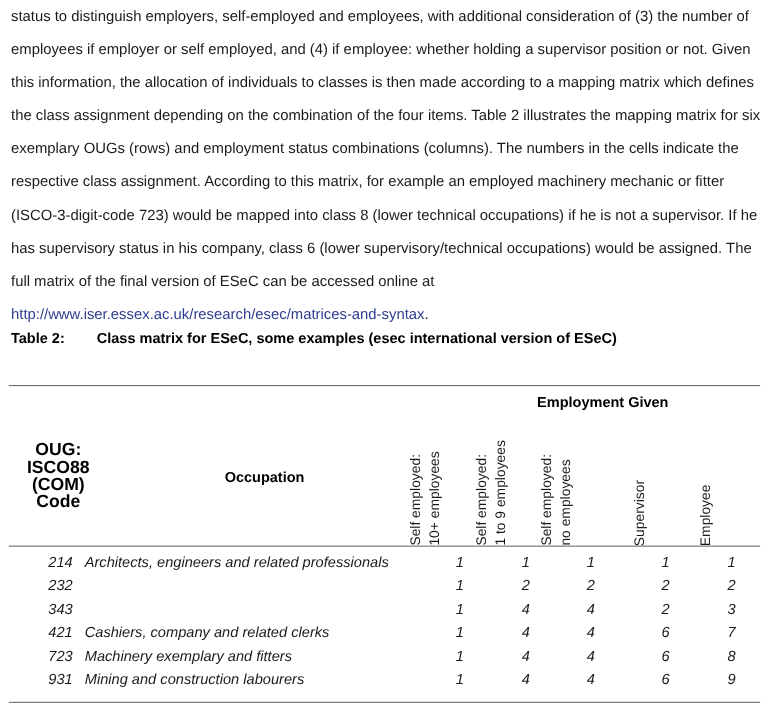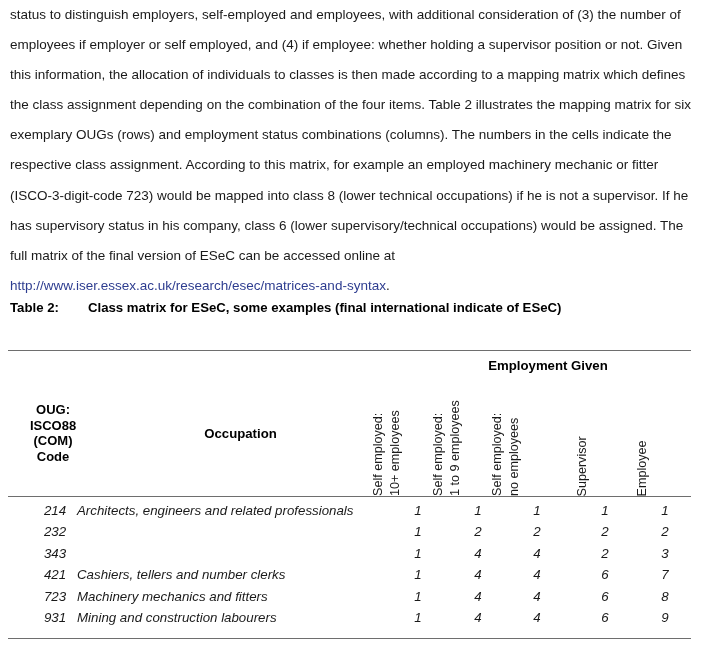--- a/index.html
+++ b/index.html
@@ -87,21 +87,21 @@
     color: #000;
   }
 
   
   .hdr-oug {
     position: absolute;
     left: 2px;
     top: 57px;
     width: 86px;
     text-align: center;
-    font-size: 13px;
+    font-size: 16px;
     font-weight: bold;
     line-height: 15.5px;
     color: #000;
   }
   .hdr-occupation {
     position: absolute;
     left: 90px;
     top: 81px;
     width: 285px;
     text-align: center;
@@ -167,21 +167,21 @@
   }
 </style>
 </head>
 <body>
 
 <div class="prose">
   <p><span>status to distinguish employers, self-employed and employees, with additional consideration of (3) the number of employees if employer or self employed, and (4) if employee: whether holding a supervisor position or not. Given this information, the allocation of individuals to classes is then made according to a mapping matrix which defines the class assignment depending on the combination of the four items. Table 2 illustrates the mapping matrix for six exemplary OUGs (rows) and employment status combinations (columns). The numbers in the cells indicate the respective class assignment. According to this matrix, for example an employed machinery mechanic or fitter (ISCO-3-digit-code 723) would be mapped into class 8 (lower technical occupations) if he is not a supervisor. If he has supervisory status in his company, class 6 (lower supervisory/technical occupations) would be assigned. The full matrix of the final version of ESeC can be accessed online at </span><a class="link" href="#">http://www.iser.essex.ac.uk/research/esec/matrices-and-syntax</a><span>.</span></p>
 </div>
 
 <div class="tbl-caption">
-  <span class="cap-label">Table 2:</span><span>Class matrix for ESeC, some examples (final international indicate of ESeC)</span>
+  <span class="cap-label">Table 2:</span><span>Class matrix for ESeC, some examples (esec international version of ESeC)</span>
 </div>
 
 <div class="table-wrap">
 
   <div class="rule rule-top"></div>
   <div class="rule rule-mid"></div>
   <div class="rule rule-bottom"></div>
 
   <div class="group-label">Employment Given</div>
 
@@ -248,31 +248,31 @@
       <span class="c-code">343</span>
       <span class="c-val" style="left:395px;">1</span>
       <span class="c-val" style="left:455px;">4</span>
       <span class="c-val" style="left:514px;">4</span>
       <span class="c-val" style="left:582px;">2</span>
       <span class="c-val" style="left:642px;">3</span>
     </div>
 
     <div class="row">
       <span class="c-code">421</span>
-      <span class="c-occ">Cashiers, tellers and number clerks</span>
+      <span class="c-occ">Cashiers, company and related clerks</span>
       <span class="c-val" style="left:395px;">1</span>
       <span class="c-val" style="left:455px;">4</span>
       <span class="c-val" style="left:514px;">4</span>
       <span class="c-val" style="left:582px;">6</span>
       <span class="c-val" style="left:642px;">7</span>
     </div>
 
     <div class="row">
       <span class="c-code">723</span>
-      <span class="c-occ">Machinery mechanics and fitters</span>
+      <span class="c-occ">Machinery exemplary and fitters</span>
       <span class="c-val" style="left:395px;">1</span>
       <span class="c-val" style="left:455px;">4</span>
       <span class="c-val" style="left:514px;">4</span>
       <span class="c-val" style="left:582px;">6</span>
       <span class="c-val" style="left:642px;">8</span>
     </div>
 
     <div class="row">
       <span class="c-code">931</span>
       <span class="c-occ">Mining and construction labourers</span>

